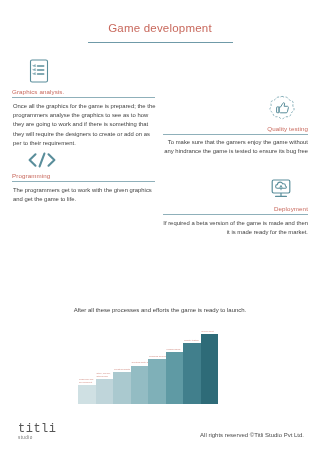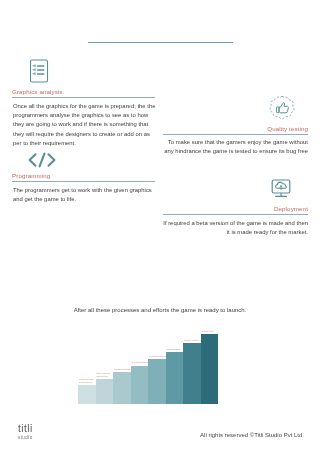--- a/index.html
+++ b/index.html
@@ -76,35 +76,36 @@
   }
   .bar-label{
     position:absolute;left:1px;width:22px;
     font-size:2.3px;line-height:3.1px;color:#d08b80;
     text-align:left;
   }
 
   
   .logo{position:absolute;left:18px;top:424px;}
   .logo-main{
-    font-size:10px;color:#555;letter-spacing:.5px;line-height:10px;
-    font-family:Liberation Sans, sans-serif;
+    font-size:12px;color:#555;letter-spacing:.5px;line-height:10px;
+    font-family:Liberation Mono, monospace;
   }
   .logo-sub{
     font-size:4.6px;color:#777;letter-spacing:.4px;margin-top:1px;
   }
   .copyright{
     position:absolute;right:16px;top:432px;font-size:6px;color:#4a4a4a;
   }
 </style>
 </head>
 <body>
 
 <div class="page">
 
+  <div class="title">Game development</div>
   <div class="title-rule"></div>
 
   <div class="icon-box ga-icon">
     <svg width="24" height="26" viewBox="0 0 24 26">
       <rect x="3.5" y="2" width="17" height="22" rx="1.6" fill="none" stroke="#5a8e9b" stroke-width="1.1"></rect>
       <path d="M7 8h1.6M7 12h1.6M7 16h1.6" stroke="#5a8e9b" stroke-width="1.2" stroke-linecap="round"></path>
       <path d="M10.5 8h6.3M10.5 12h6.3M10.5 16h6.3" stroke="#5a8e9b" stroke-width="1.3" stroke-linecap="round"></path>
       <path d="M5.8 7.2l.9.9 1.4-1.6M5.8 11.2l.9.9 1.4-1.6M5.8 15.2l.9.9 1.4-1.6" fill="none" stroke="#5a8e9b" stroke-width=".7" stroke-linecap="round" stroke-linejoin="round"></path>
     </svg>
   </div>

